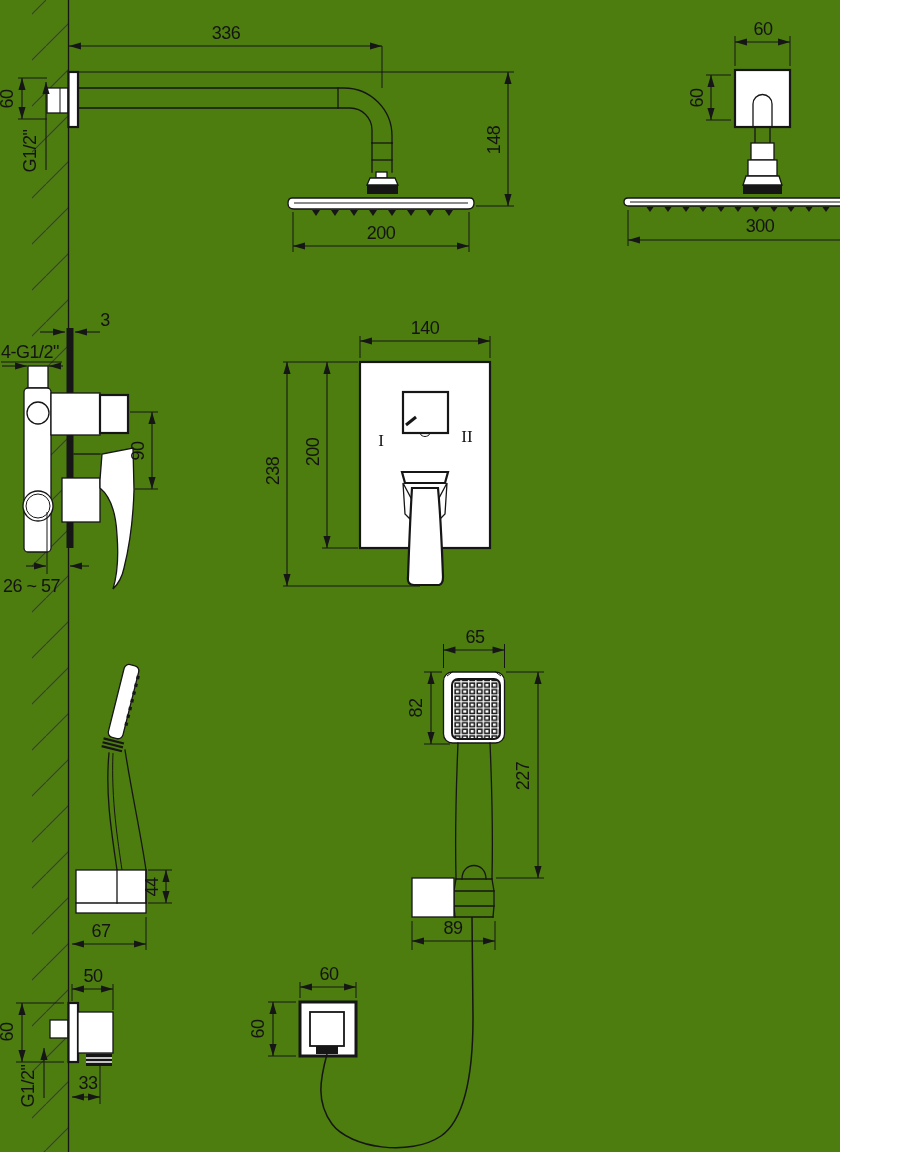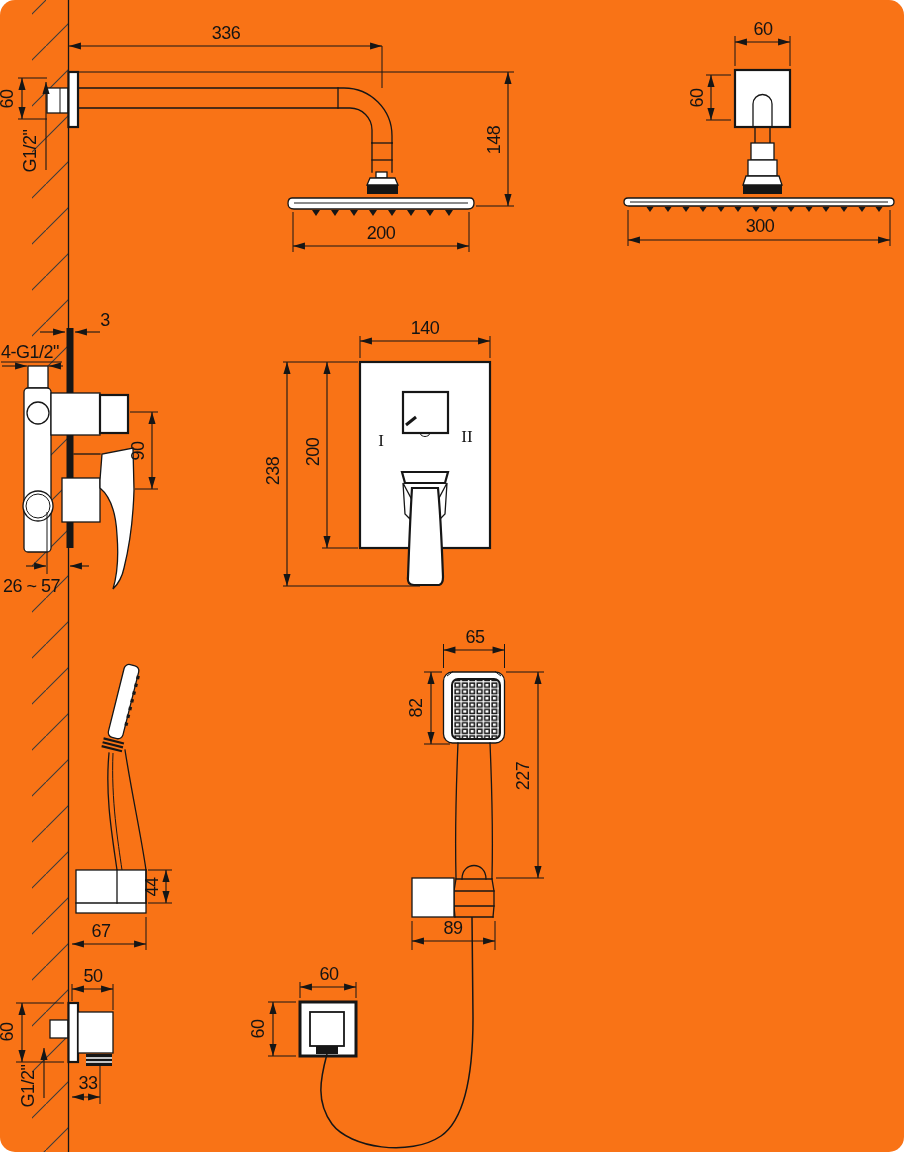--- a/index.html
+++ b/index.html
@@ -1,17 +1,17 @@
 <!DOCTYPE html>
 <html><head>
 <meta charset="utf-8">
 <style>
   html,body{margin:0;padding:0;background:#fff;}
-  .sheet{width:904px;height:1152px;position:relative;background:#f97316;
-         font-family:"Liberation Sans",sans-serif;overflow:hidden;border-radius:15px;}
+  .sheet{width:840px;height:1152px;position:relative;background:#4d7c0f;
+         font-family:"Liberation Sans",sans-serif;overflow:hidden;}
   svg{display:block}
   .ln{stroke:#161616;stroke-width:1.3;fill:none;stroke-linecap:square}
   .lt{stroke:#161616;stroke-width:1;fill:none}
   .l2{stroke:#161616;stroke-width:2.2;fill:none}
   .l3{stroke:#161616;stroke-width:3;fill:none}
   .fw{fill:#fff}
   .fk{fill:#161616;stroke:none}
   .dim{font-size:18px;fill:#141414;letter-spacing:-0.5px}
   .dimc{text-anchor:middle}
   .rn{font-family:"Liberation Serif",serif;font-size:17px;fill:#141414;text-anchor:middle}

